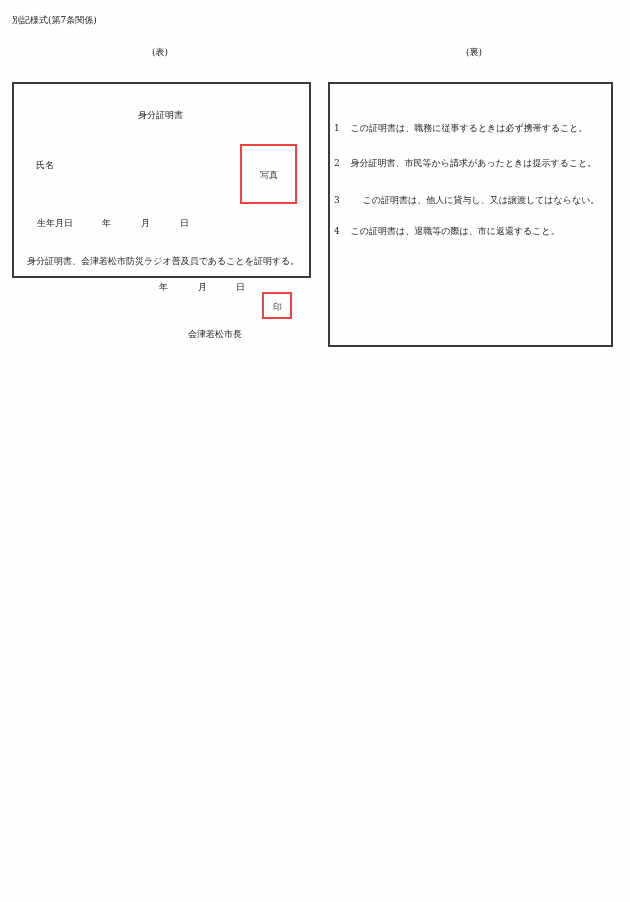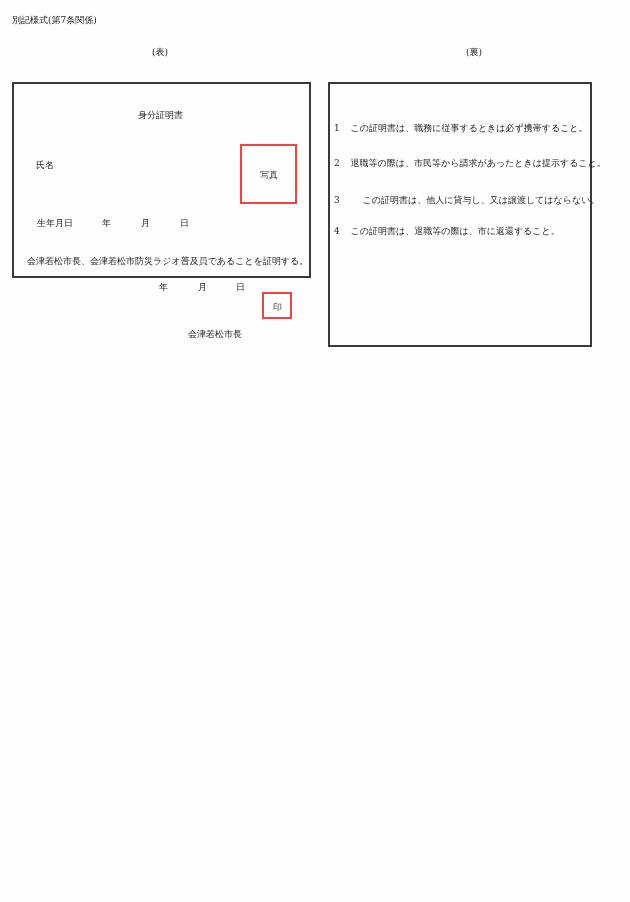--- a/index.html
+++ b/index.html
@@ -19,38 +19,38 @@
 <div class="box" style="left:12px;top:82px;width:299px;height:196px;">
   <div class="abs" style="left:124px;top:25px;">身分証明書</div>
   <div class="abs" style="left:22px;top:75px;">氏名</div>
   <div class="thin" style="left:226px;top:60px;width:57px;height:60px;">
     <div class="abs" style="left:18px;top:23px;color:#444;">写真</div>
   </div>
   <div class="abs" style="left:23px;top:133px;">生年月日</div>
   <div class="abs" style="left:88px;top:133px;">年</div>
   <div class="abs" style="left:127px;top:133px;">月</div>
   <div class="abs" style="left:166px;top:133px;">日</div>
-  <div class="abs" style="left:13px;top:171px;">会津若松市長、会津若松市防災ラジオ普及員であることを証明する。</div>
+  <div class="abs" style="left:13px;top:171px;">身分証明書、会津若松市防災ラジオ普及員であることを証明する。</div>
   <div class="abs" style="left:145px;top:197px;">年</div>
   <div class="abs" style="left:184px;top:197px;">月</div>
   <div class="abs" style="left:222px;top:197px;">日</div>
   <div class="abs" style="left:174px;top:244px;">会津若松市長</div>
   <div class="thin" style="left:248px;top:208px;width:30px;height:27px;">
     <div class="abs" style="left:9px;top:7px;color:#444;">印</div>
   </div>
 </div>
 
-<div class="box" style="left:328px;top:82px;width:264px;height:265px;">
+<div class="box" style="left:328px;top:82px;width:285px;height:265px;">
   <div class="abs" style="left:4px;top:38px;">
     <span>1</span>
     <span style="margin-left:8px;">この証明書は、職務に従事するときは必ず携帯すること。</span>
   </div>
   <div class="abs" style="left:4px;top:73px;">
     <span>2</span>
-    <span style="margin-left:8px;">退職等の際は、市民等から請求があったときは提示すること。</span>
+    <span style="margin-left:8px;">身分証明書、市民等から請求があったときは提示すること。</span>
   </div>
   <div class="abs" style="left:4px;top:110px;">
     <span>3</span>
     <span style="margin-left:20px;">この証明書は、他人に貸与し、又は譲渡してはならない。</span>
   </div>
   <div class="abs" style="left:4px;top:141px;">
     <span>4</span>
     <span style="margin-left:8px;font-family:Liberation Serif, serif;">この証明書は、退職等の際は、市に返還すること。</span>
   </div>
 </div>

